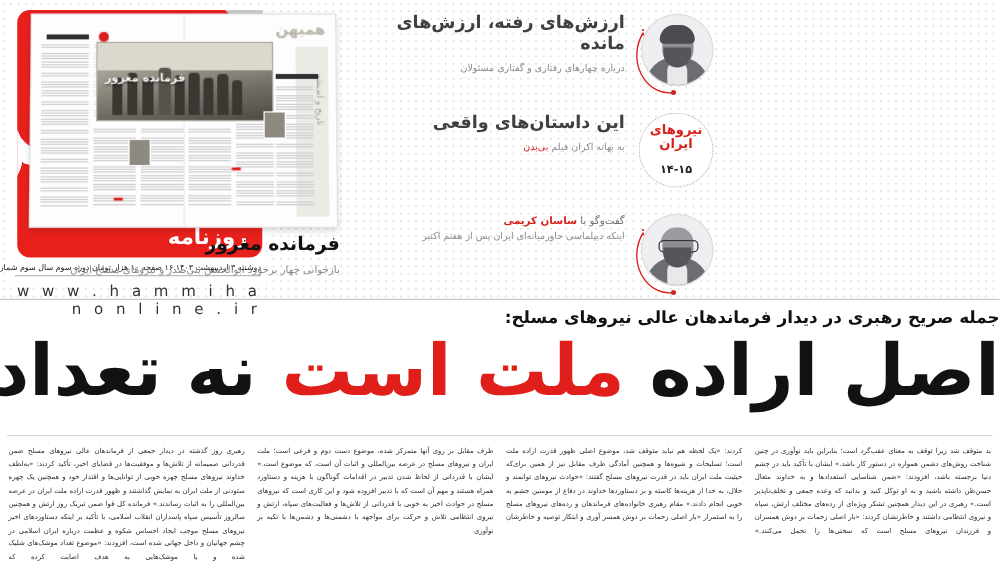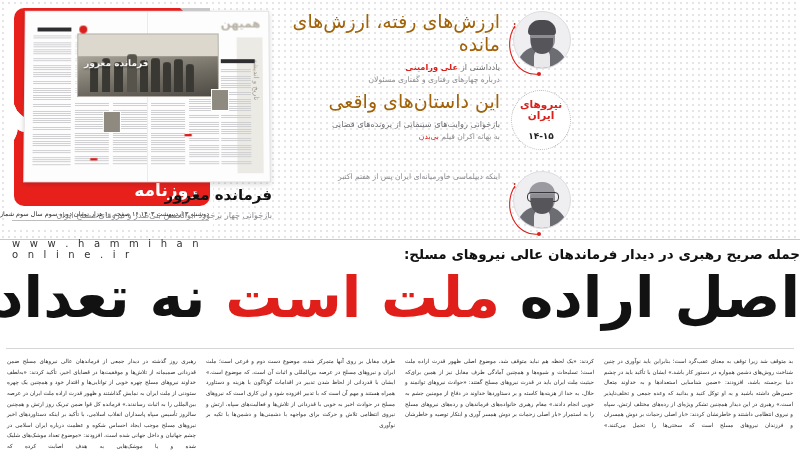--- a/index.html
+++ b/index.html
@@ -55,22 +55,22 @@
     position:absolute;right:12px;bottom:6px;
     color:#ffffff;font-size:17px;font-weight:bold;
   }
   .issue-line{
     position:absolute;left:4px;right:4px;top:204px;
     text-align:center;font-size:6.4px;color:#222;
     white-space:nowrap;letter-spacing:-0.2px;
     border-bottom:1px solid #bdbdc0;padding-bottom:2px;
   }
   .site-line{
-    position:absolute;left:4px;right:4px;top:232px;
-    text-align:left;font-size:10px;color:#333;
+    position:absolute;left:4px;right:4px;top:220px;
+    text-align:right;font-size:12px;color:#333;
     letter-spacing:3.2px;direction:ltr;font-weight:500;
   }
 
   
   .teasers{
     position:absolute;right:228px;top:4px;width:285px;height:232px;
   }
   .teaser{
     position:relative;height:76px;
     display:flex;flex-direction:row;align-items:flex-start;
@@ -118,21 +118,21 @@
     position:absolute;left:5px;top:2px;width:58px;height:58px;border-radius:50%;
     background:#ffffff;border:1.4px dotted #b9b9bd;
     display:flex;flex-direction:column;align-items:center;justify-content:center;
     line-height:1.1;
   }
   .badge .b1,.badge .b2{color:#d8201c;font-weight:bold;font-size:10.5px;}
   .badge .b3{color:#222;font-weight:bold;font-size:9px;margin-top:10px;}
 
   .teaser .txt{flex:1;padding-top:2px;text-align:right;}
   .t-title{
-    font-size:19px;font-weight:normal;color:#a16207;letter-spacing:-0.2px;
+    font-size:14px;font-weight:bold;color:#404040;letter-spacing:-0.2px;
     line-height:1.2;margin-bottom:5px;
   }
   .t-credit{font-size:8.2px;color:#6d6d72;line-height:1.5;}
   .t-credit b{color:#d8201c;font-weight:bold;}
   .t-desc{font-size:7.6px;color:#8b8b90;line-height:1.5;margin-top:1px;}
   .t-desc b{color:#d8201c;font-weight:normal;}
 
   
   .promo{
     position:absolute;left:10px;top:6px;width:268px;height:228px;
@@ -238,39 +238,34 @@
         <div class="avatar">
           <div class="av-body"></div>
           <div class="av-shirt"></div>
           <div class="av-head"></div>
           <div class="av-hair"></div>
           <div class="av-beard"></div>
         </div>
       </div>
       <div class="txt">
         <div class="t-title">ارزش‌های رفته، ارزش‌های مانده</div>
-        <div class="t-credit">
-          <span>یادداشتی از</span>
-          <b>علی ورامینی</b>
-        </div>
         <div class="t-desc">درباره چهار‌های رفتاری و گفتاری مسئولان</div>
       </div>
     </div>
 
     <div class="teaser">
       <div class="thumbwrap">
         <div class="badge">
           <span class="b1">نیروهای</span>
           <span class="b2">ایران</span>
           <span class="b3">۱۴-۱۵</span>
         </div>
       </div>
       <div class="txt">
         <div class="t-title">این داستان‌های واقعی</div>
-        <div class="t-credit">بازخوانی روایت‌های سینمایی از پرونده‌های قضایی</div>
         <div class="t-desc">
           <span>به بهانه اکران فیلم</span>
           <b>بی‌بدن</b>
         </div>
       </div>
     </div>
 
     <div class="teaser">
       <div class="thumbwrap">
         <svg class="arc" viewBox="0 0 66 68">
@@ -282,20 +277,24 @@
         <div class="avatar">
           <div class="av-body"></div>
           <div class="av-shirt"></div>
           <div class="av-head"></div>
           <div class="av-bald"></div>
           <div class="av-glass"></div>
           <div class="av-beard"></div>
         </div>
       </div>
       <div class="txt">
+        <div class="t-credit">
+          <span>گفت‌وگو با</span>
+          <b>ساسان کریمی</b>
+        </div>
         <div class="t-desc">اینکه دیپلماسی خاورمیانه‌ای ایران پس از هفتم اکتبر</div>
       </div>
     </div>
 
   </div>
 
   <div class="promo">
     <div class="spread">
       <div class="sp-gutter"></div>
 

